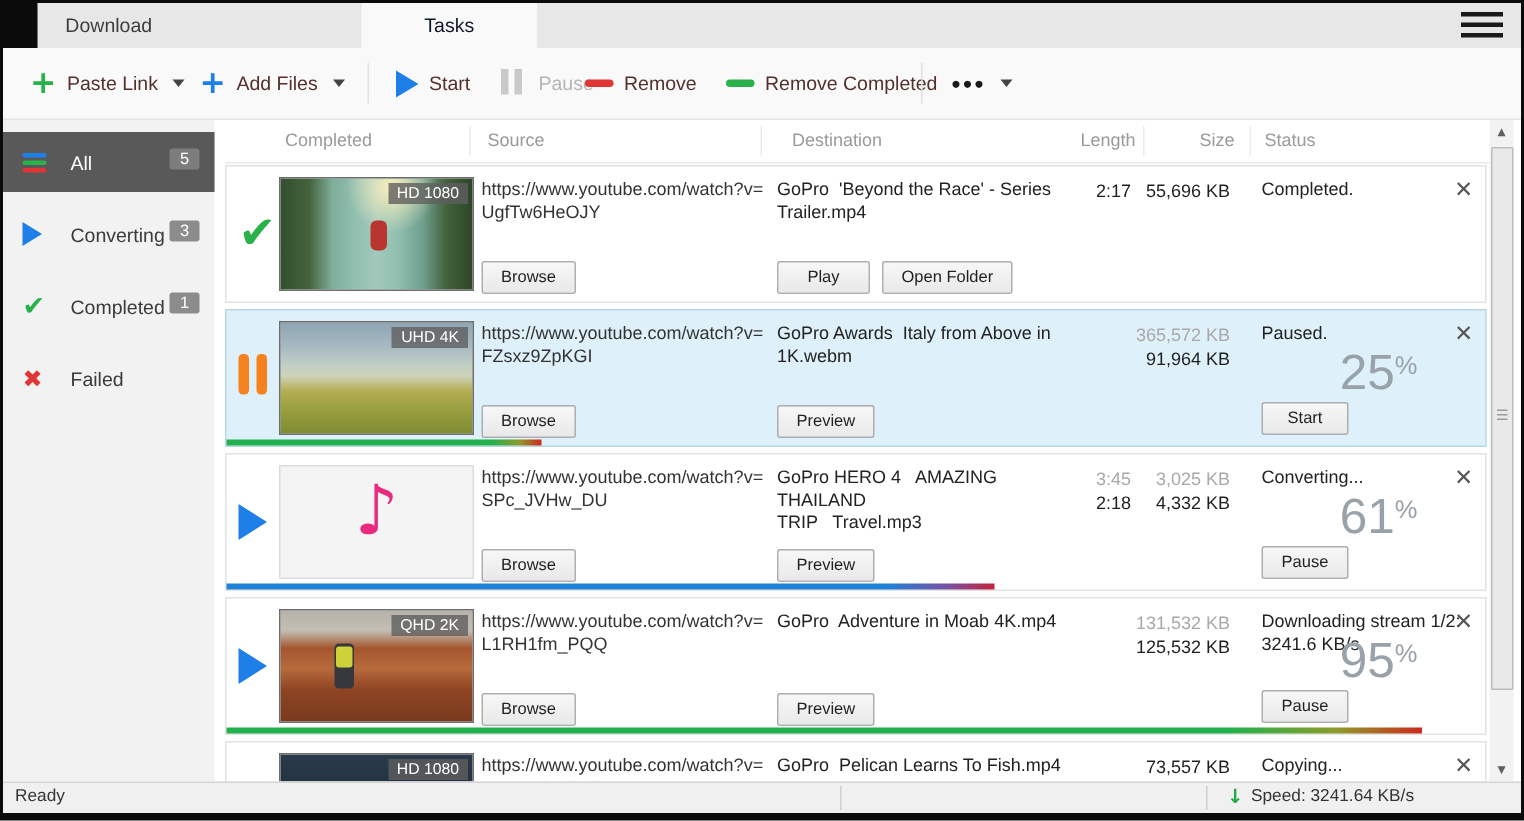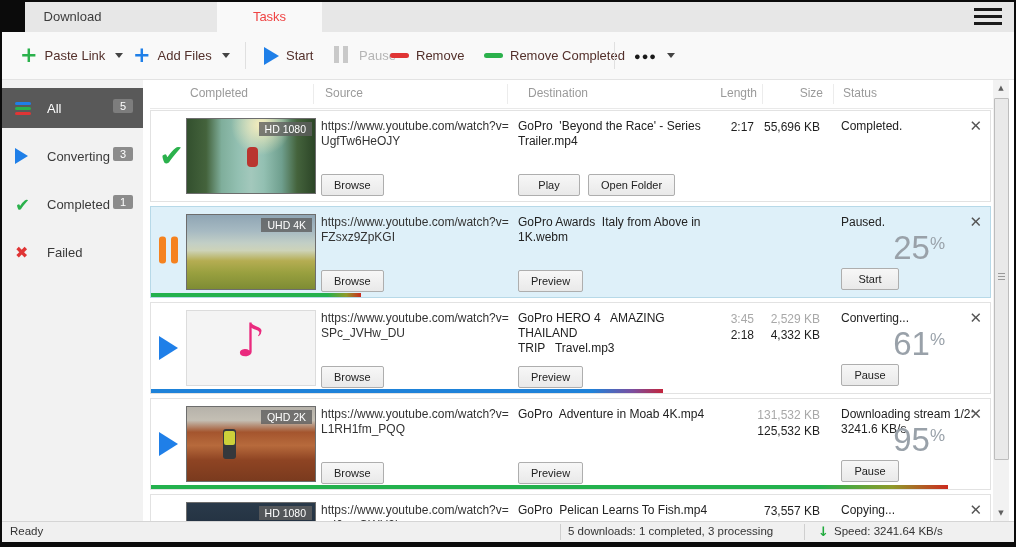--- a/index.html
+++ b/index.html
@@ -7,21 +7,21 @@
        font-family:"Liberation Sans",sans-serif;overflow:hidden;}
   .app{position:absolute;left:2px;top:2px;width:1012px;height:539px;background:#fff;border-radius:19px;}
 
   
   .tabbar{position:absolute;left:0;top:0;width:1012px;height:30px;background:#e7e7e7;}
   .tab-corner{position:absolute;left:0;top:0;width:23px;height:30px;background:#0b0b0b;}
   .tab{position:absolute;top:0;height:30px;line-height:30px;text-align:center;
        font-size:13px;color:#3c3c3c;cursor:default;}
   .tab.t0{left:23px;width:95px;}
   .tab.t1{left:118px;width:105px;}
-  .tab.t2{left:215px;width:105px;background:#f9f9f9;color:#ef4444;}
+  .tab.t2{left:239px;width:117px;background:#f9f9f9;color:#0f172a;}
   .hamburger{position:absolute;right:12px;top:6px;width:28px;height:18px;}
   .hamburger i{display:block;height:3px;background:#1a1a1a;margin:0 0 4px 0;border:0;}
 
   
   .toolbar{position:absolute;left:0;top:30px;width:1012px;height:47px;background:#f9f9f9;
            border-bottom:1px solid #e3e3e3;}
   .tbtn{position:absolute;top:0;height:47px;display:flex;align-items:center;gap:7px;
         font-size:13px;color:#53302b;cursor:default;}
   .tbtn.disabled{color:#b5b5b5;}
   .plus{font:bold 21px "DejaVu Sans",sans-serif;line-height:1;}
@@ -264,20 +264,24 @@
           <span class="row-ico row-pause"><i></i><i></i></span>
           <div class="thumb thumb2">
             <span class="badge-res">UHD 4K</span>
           </div>
           <div class="cell-src">https://www.youtube.com/watch?v=
 FZsxz9ZpKGI</div>
           <div class="btn browse">Browse</div>
           <div class="cell-dst">GoPro Awards  Italy from Above in
 1K.webm</div>
           <div class="btn preview">Preview</div>
+          <div class="cell-size">
+            <span class="gray">365,572 KB</span><br>
+            <span>91,964 KB</span>
+          </div>
           <div class="cell-status">Paused.</div>
           <div class="pct">
             <span>25</span><span class="sign">%</span>
           </div>
           <div class="btn rowact">Start</div>
           <span class="close glyph">✕</span>
           <div class="pbar g" style="width: 25%;"></div>
         </div>
 
         <div class="row" style="top:192px;">
@@ -289,21 +293,21 @@
 SPc_JVHw_DU</div>
           <div class="btn browse">Browse</div>
           <div class="cell-dst">GoPro HERO 4   AMAZING THAILAND
 TRIP   Travel.mp3</div>
           <div class="btn preview">Preview</div>
           <div class="cell-len">
             <span class="gray">3:45</span><br>
             <span>2:18</span>
           </div>
           <div class="cell-size">
-            <span class="gray">2,529 KB</span><br>
+            <span class="gray">3,025 KB</span><br>
             <span>4,332 KB</span>
           </div>
           <div class="cell-status">Converting...</div>
           <div class="pct">
             <span>61</span><span class="sign">%</span>
           </div>
           <div class="btn rowact">Pause</div>
           <span class="close glyph">✕</span>
           <div class="pbar b" style="width: 61%;"></div>
         </div>
@@ -356,19 +360,18 @@
             <i></i>
           </div>
       </div>
       <div class="sb-arrow sb-down">▼</div>
     </div>
   </div>
 
   <div class="statusbar">
     <span class="sb-ready">Ready</span>
     <span class="sb-sep" style="left:558px;"></span>
-    <span class="sb-downloads">5 downloads: 1 completed, 3 processing</span>
     <span class="sb-sep" style="left:802px;"></span>
     <span class="dl-arrow">↓</span>
     <span class="sb-speed">Speed: 3241.64 KB/s</span>
   </div>
 
 </div>
 
 </body></html>

